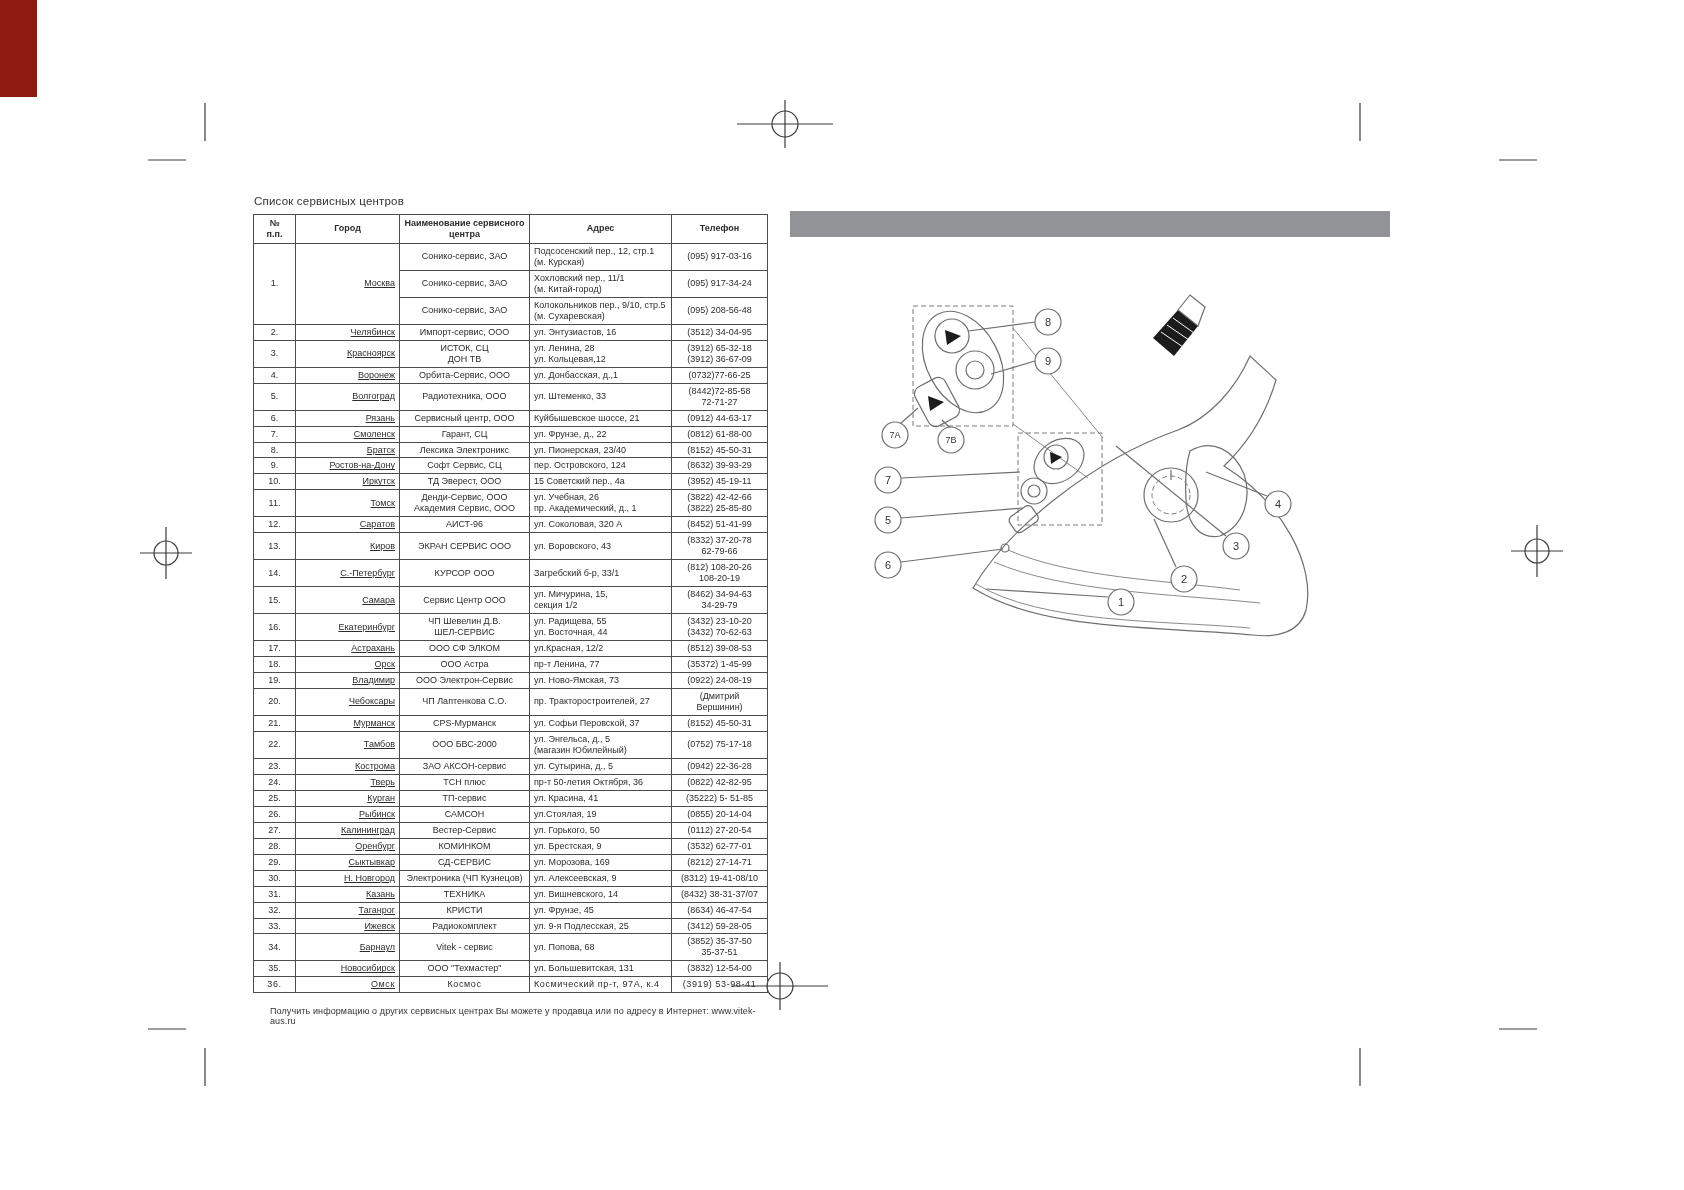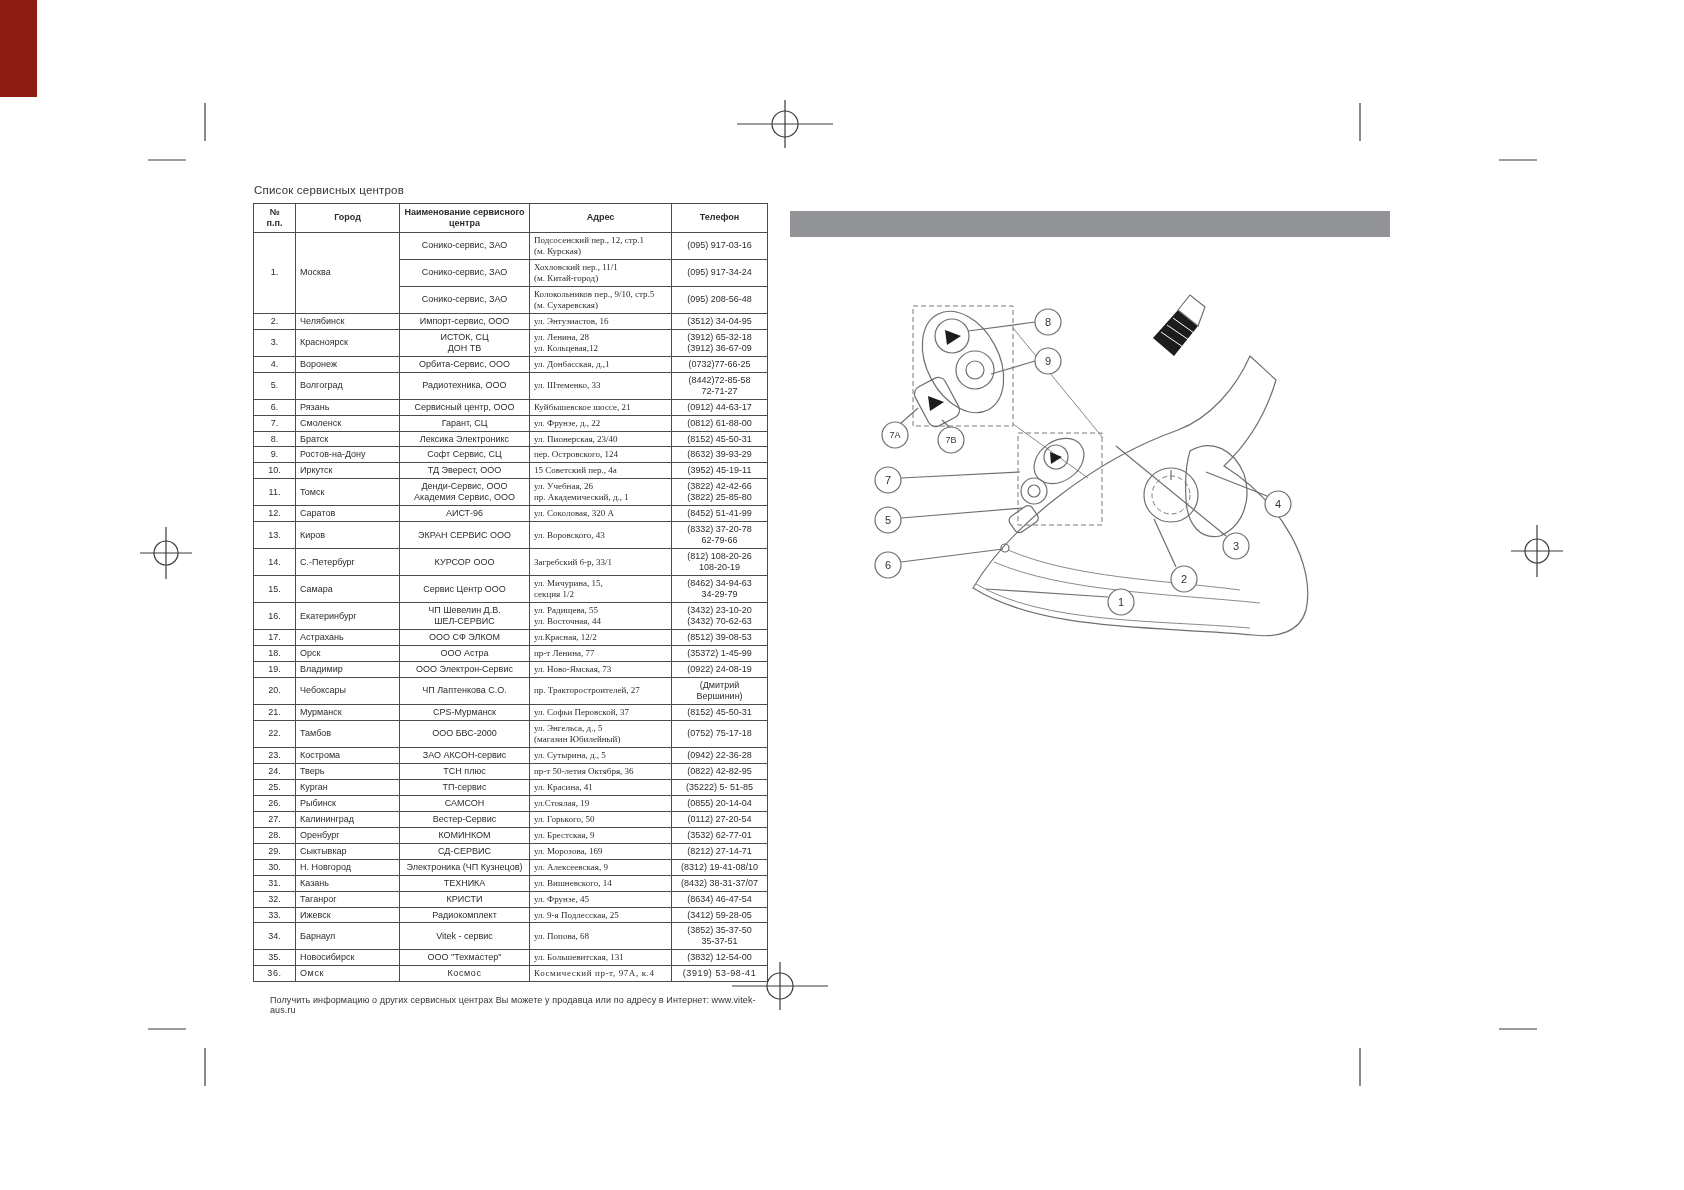--- a/index.html
+++ b/index.html
@@ -7,34 +7,34 @@
     width:1684px;height:1190px;position:relative;background:#ffffff;
     font-family:"Liberation Sans", sans-serif;color:#222;overflow:hidden;
   }
   
   .corner-red{position:absolute;left:0;top:0;width:37px;height:97px;background:#8e1b12;}
   
   .marks{position:absolute;left:0;top:0;width:1684px;height:1190px;pointer-events:none;}
   
   .gray-bar{position:absolute;left:790px;top:211px;width:600px;height:26px;background:#919396;}
   
-  .doc-col{position:absolute;left:253px;top:184px;width:514px;}
+  .doc-col{position:absolute;left:253px;top:195px;width:514px;}
   .doc-title{font-size:11.5px;color:#333;margin:0 0 7px 1px;font-weight:normal;letter-spacing:.2px;}
   table.svc{border-collapse:collapse;width:514px;table-layout:fixed;}
   table.svc th, table.svc td{
     border:1px solid #4c4c4c;font-size:9px;line-height:1.22;color:#2c2c2c;
     padding:2px 4px;vertical-align:middle;white-space:pre-line;overflow:hidden;
   }
   table.svc th{font-weight:bold;text-align:center;padding:3px 2px;}
   col.c-num{width:42px;} col.c-city{width:104px;} col.c-name{width:130px;}
   col.c-addr{width:142px;} col.c-phone{width:96px;}
   td.cell-num{text-align:center;}
-  td.cell-city{text-align:left;}
+  td.cell-city{text-align:right;text-decoration:underline;}
   td.cell-name{text-align:center;padding-left:8px;}
-  td.cell-addr{text-align:left;padding-left:6px;font-family:Liberation Serif, serif;}
+  td.cell-addr{text-align:left;padding-left:6px;}
   td.cell-phone{text-align:center;padding-right:7px;}
   table.svc tr:last-child td{letter-spacing:.6px;}
   .doc-footer{font-size:9px;color:#333;margin-top:13px;margin-left:17px;letter-spacing:.1px;}
   
   .diagram{position:absolute;left:858px;top:288px;width:472px;height:352px;}
   .diagram svg{display:block;}
   .ln{stroke:#6f6f6f;stroke-width:1.2;fill:none;}
   .lt{stroke:#8a8a8a;stroke-width:1;fill:none;}
   .dash{stroke:#7a7a7a;stroke-width:1;fill:none;stroke-dasharray:5 3;}
   .callout{stroke:#6f6f6f;stroke-width:1.2;fill:#ffffff;}

